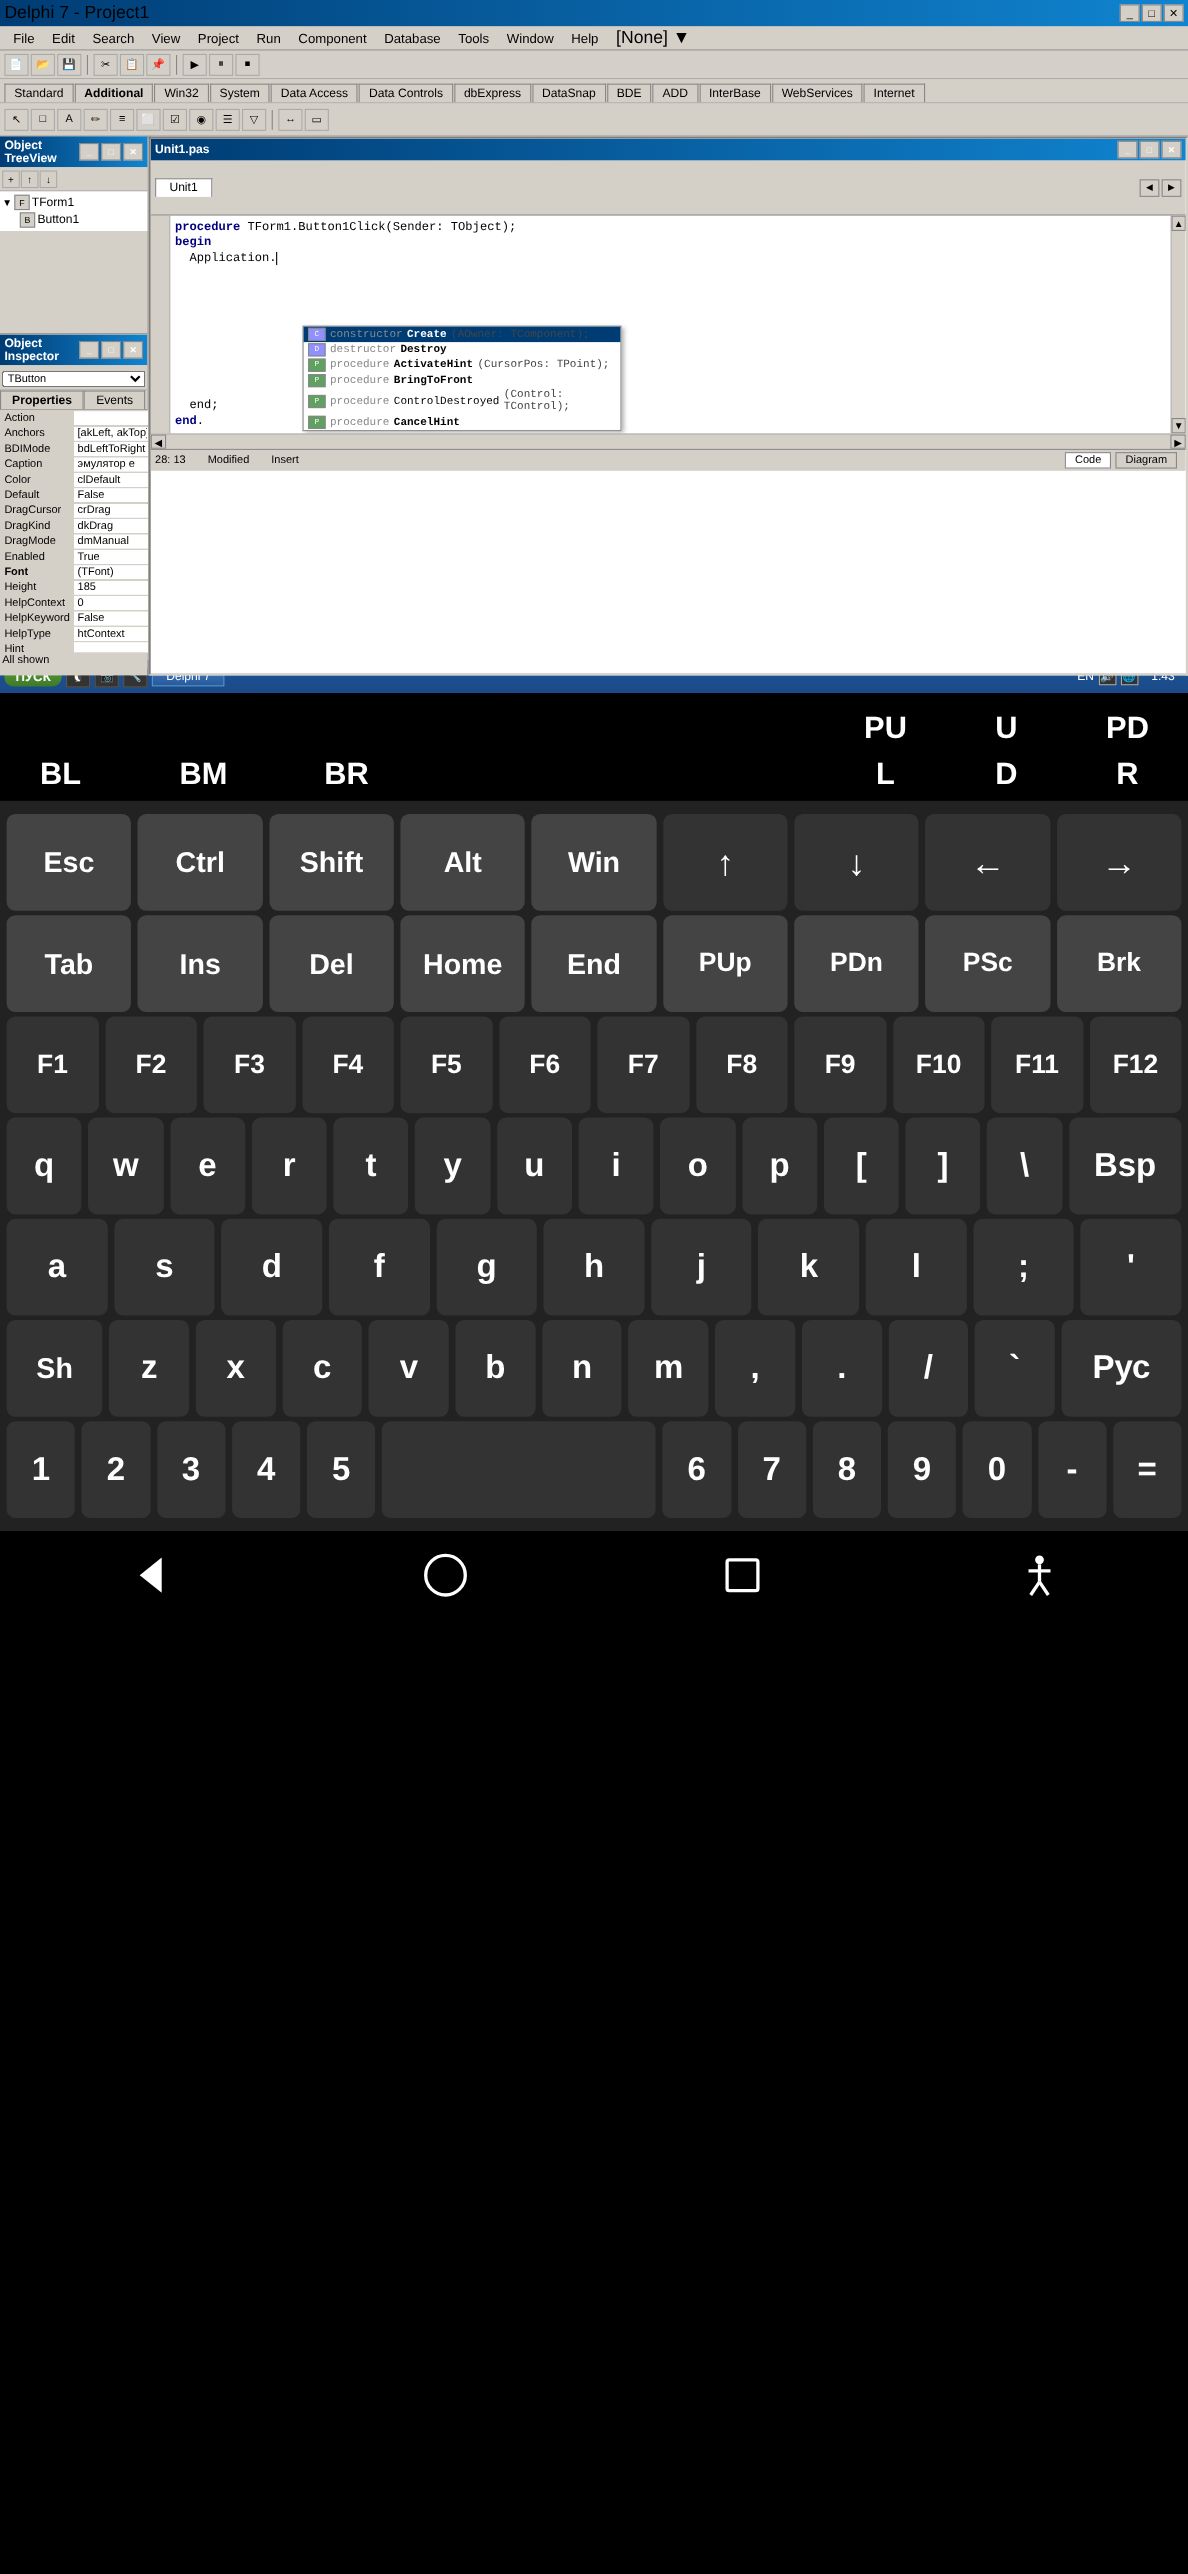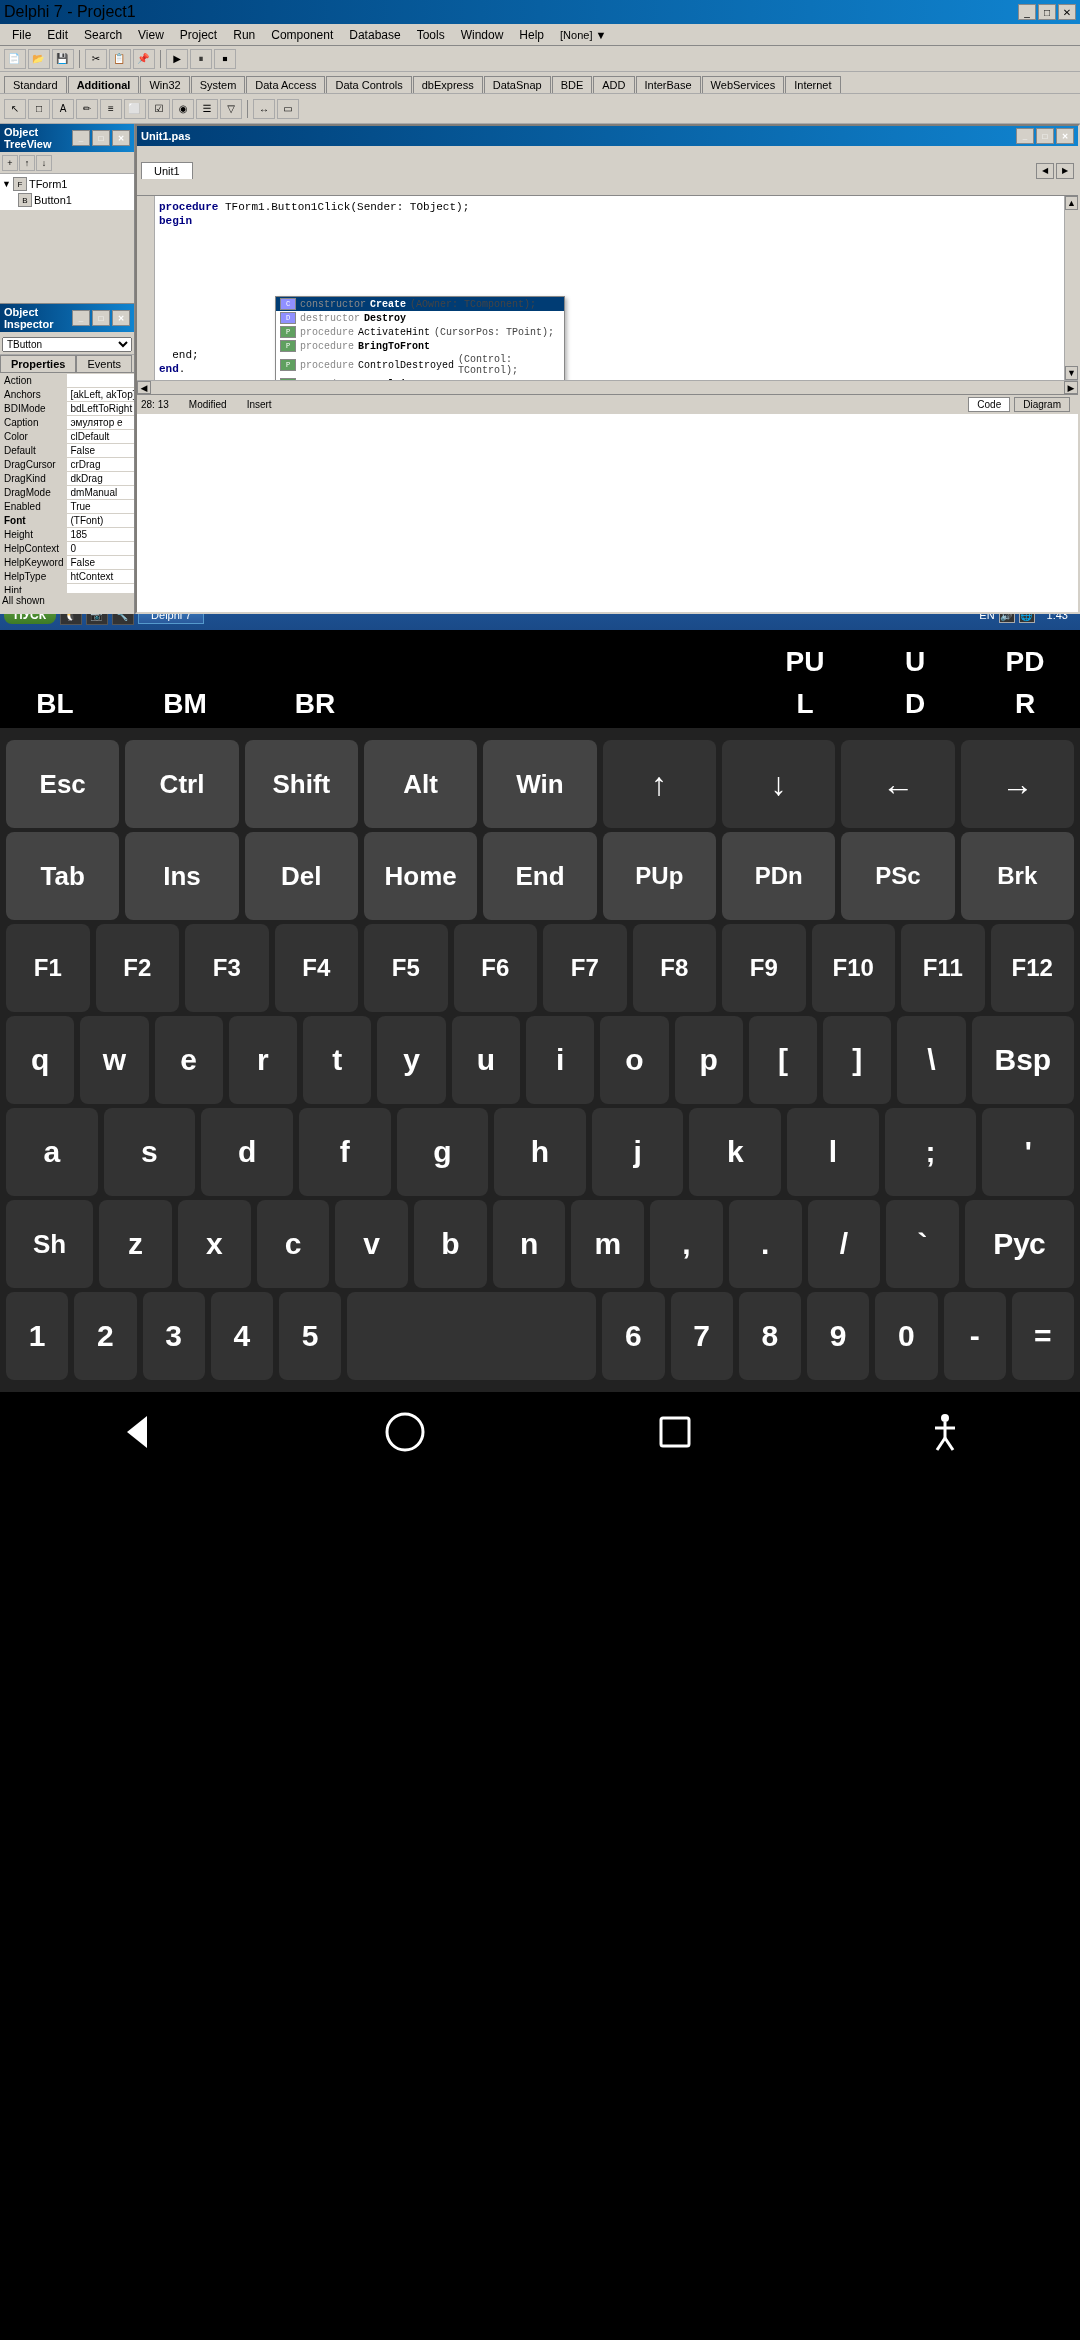--- a/index.html
+++ b/index.html
@@ -128,21 +128,21 @@
       <span class="menubar-item">Edit</span>
       <span class="menubar-item">Search</span>
       <span class="menubar-item">View</span>
       <span class="menubar-item">Project</span>
       <span class="menubar-item">Run</span>
       <span class="menubar-item">Component</span>
       <span class="menubar-item">Database</span>
       <span class="menubar-item">Tools</span>
       <span class="menubar-item">Window</span>
       <span class="menubar-item">Help</span>
-      <span style="margin-left:8px; font-size:11px;">[None] ▼</span>
+      <span style="margin-left:8px; font-size:16px;">[None] ▼</span>
     </div>
 
     <div class="toolbar">
       <div class="tbtn2">📄</div>
       <div class="tbtn2">📂</div>
       <div class="tbtn2">💾</div>
       <div class="tool-sep"></div>
       <div class="tbtn2">✂</div>
       <div class="tbtn2">📋</div>
       <div class="tbtn2">📌</div>
@@ -325,37 +325,38 @@
             </div>
           </div>
 
           <div style="display:flex;flex:1;overflow:hidden;">
 
             <div style="width:18px;background:#d4d0c8;border-right:1px solid #aaa;padding:4px 2px;font-family:'Courier New',monospace;font-size:11px;line-height:14px;color:#666;user-select:none;"></div>
 
             <div class="code-area" style="overflow:auto;flex:1;position:relative;">
               <div class="code-line"><span class="kw">procedure</span> TForm1.Button1Click(Sender: TObject);</div>
               <div class="code-line"><span class="kw">begin</span></div>
+              <div class="code-line">  Application.<span class="code-cursor"></span></div>
 
               <div class="autocomplete">
                 <div class="ac-item selected">
                   <div class="ac-icon" style="font-size:7px;">C</div>
                   <span style="font-size:10px;color:#888;">constructor</span>
                   <span style="font-weight:bold;"> Create</span>
                     <span style="color:#444;">(AOwner: TComponent);</span>
                 </div>
                 <div class="ac-item">
                   <div class="ac-icon destr" style="font-size:7px;">D</div>
                   <span style="font-size:10px;color:#888;">destructor</span>
                   <span style="font-weight:bold;"> Destroy</span>
                 </div>
                 <div class="ac-item">
                   <div class="ac-icon proc" style="font-size:7px;">P</div>
                   <span style="font-size:10px;color:#888;">procedure</span>
-                  <span style="font-weight:normal;"> ActivateHint</span>
+                  <span style="font-weight:bold;"> ActivateHint</span>
                     <span style="color:#444;">(CursorPos: TPoint);</span>
                 </div>
                 <div class="ac-item">
                   <div class="ac-icon proc" style="font-size:7px;">P</div>
                   <span style="font-size:10px;color:#888;">procedure</span>
                   <span style="font-weight:bold;"> BringToFront</span>
                 </div>
                 <div class="ac-item">
                   <div class="ac-icon proc" style="font-size:7px;">P</div>
                   <span style="font-size:10px;color:#888;">procedure</span>

